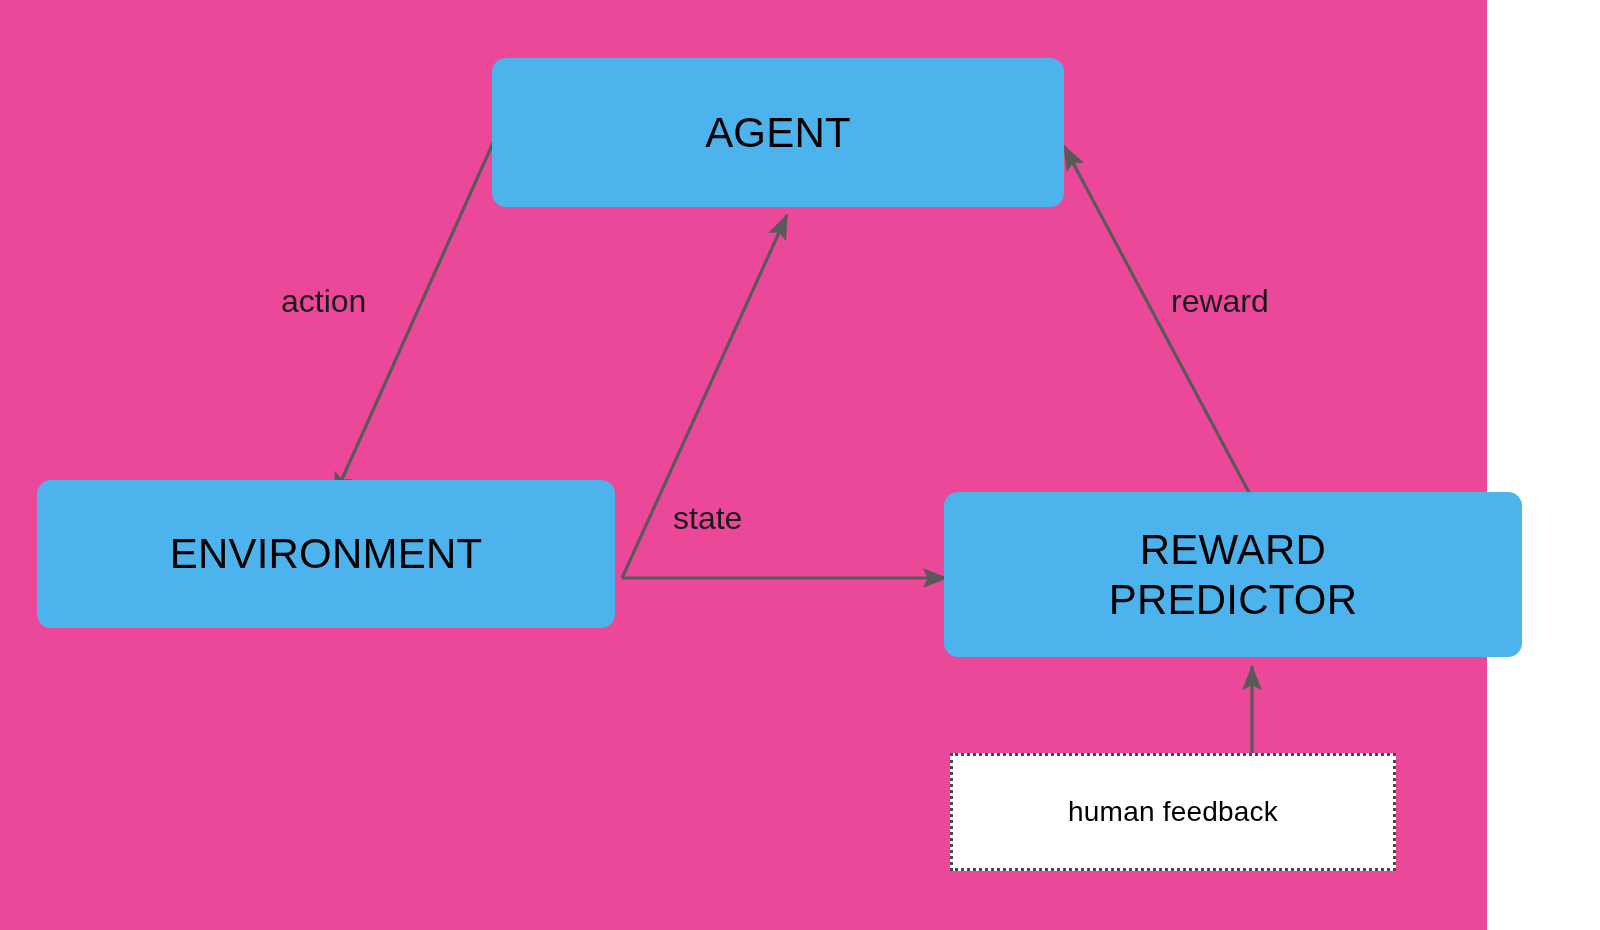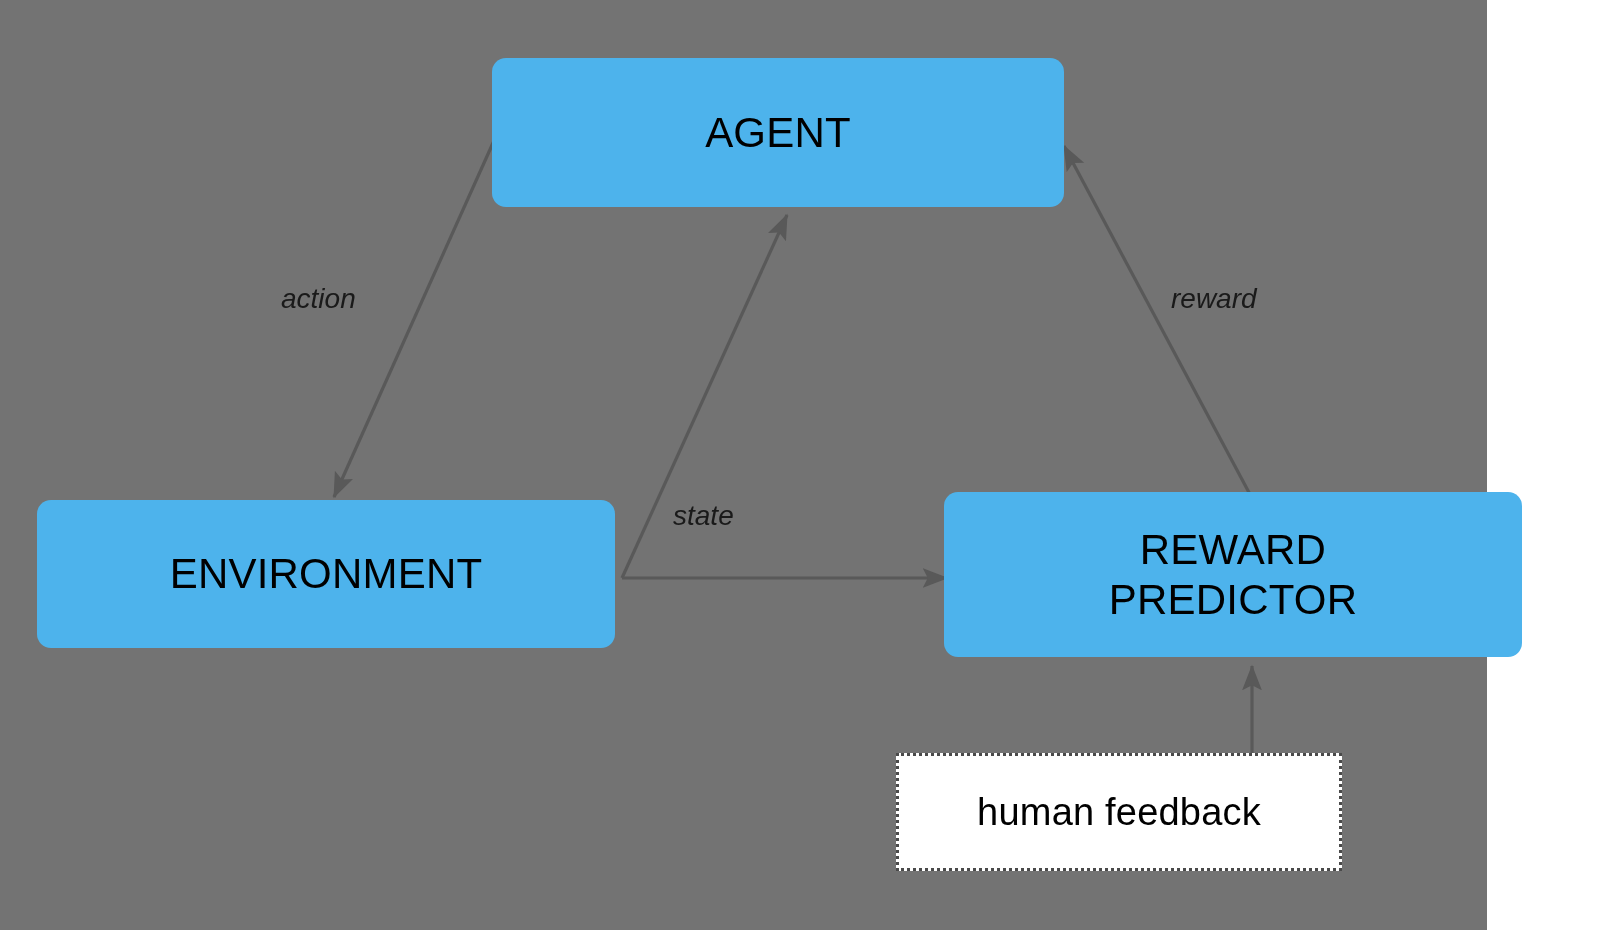--- a/index.html
+++ b/index.html
@@ -10,21 +10,21 @@
   body {
     width: 1600px;
     height: 930px;
     font-family: "Liberation Sans", sans-serif;
     overflow: hidden;
   }
   #diagram-root {
     position: relative;
     width: 1487px;
     height: 930px;
-    background: #737373;
+    background: #ec4899;
   }
   #diagram-svg {
     position: absolute;
     top: 0;
     left: 0;
     width: 1600px;
     height: 930px;
   }
   .node-box {
     position: absolute;
@@ -46,31 +46,30 @@
     border-radius: 0;
   }
   .node-label {
     display: block;
     white-space: pre-line;
     letter-spacing: 0.2px;
   }
 
   
   #node-agent       { left: 492px;  top: 58px;  width: 572px; height: 149px; font-size: 42px; }
-  #node-environment { left: 37px;   top: 500px; width: 578px; height: 148px; font-size: 42px; }
+  #node-environment { left: 37px;   top: 480px; width: 578px; height: 148px; font-size: 42px; }
   #node-reward      { left: 944px;  top: 492px; width: 578px; height: 165px; font-size: 42px; }
-  #node-human       { left: 896px;  top: 753px; width: 446px; height: 118px; font-size: 38px; }
+  #node-human       { left: 950px;  top: 753px; width: 446px; height: 118px; font-size: 28px; }
 
   
   .edge-label {
     position: absolute;
-    font-size: 28px;
+    font-size: 32px;
     color: #1a1a1a;
     white-space: nowrap;
-    font-style: italic;
   }
   #edge-label-action { left: 281px;  top: 283px; }
   #edge-label-state  { left: 673px;  top: 492px; margin-top: 8px; }
   #edge-label-reward { left: 1171px; top: 283px; }
 </style>
 </head>
 <body>
 
 <div id="diagram-root">
 

